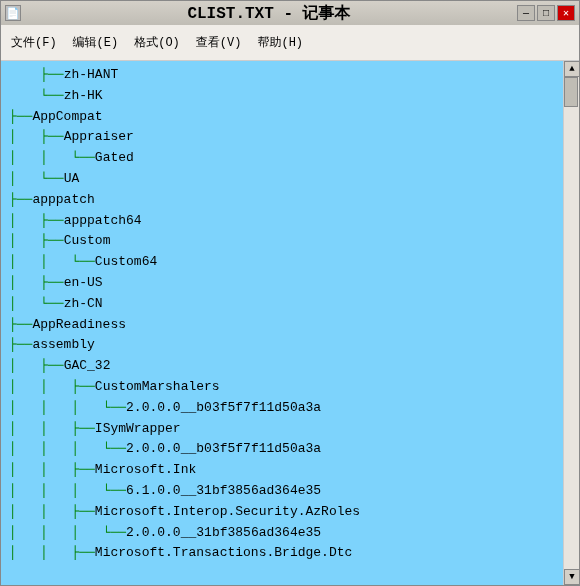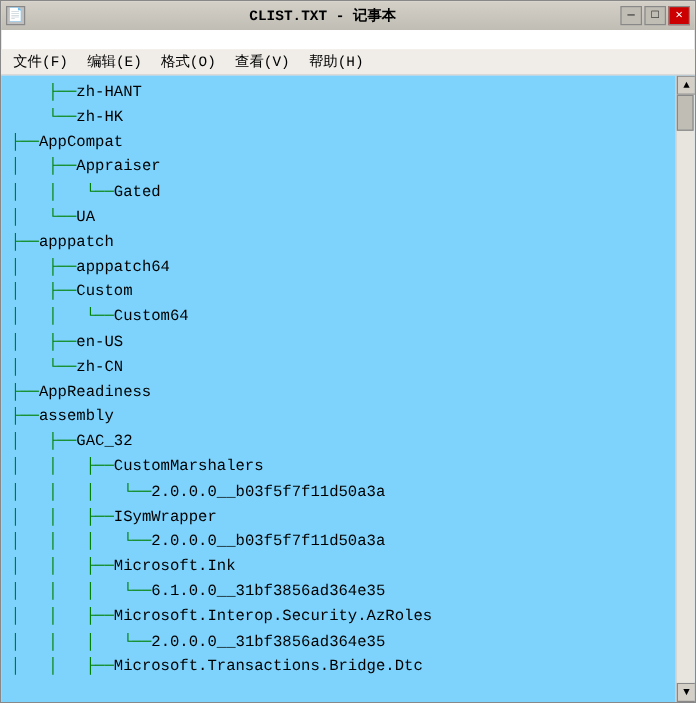--- a/index.html
+++ b/index.html
@@ -33,21 +33,21 @@
       background: #c0c0c0;
       border: 1px solid #888;
       display: flex;
       align-items: center;
       justify-content: center;
       font-size: 10px;
     }
     .title-bar-text {
       flex: 1;
       text-align: center;
-      font-size: 12px;
+      font-size: 16px;
       font-weight: bold;
       color: #000;
     }
     .title-bar-buttons {
       display: flex;
       gap: 2px;
     }
     .title-btn {
       width: 18px;
       height: 16px;
@@ -60,27 +60,26 @@
       cursor: pointer;
       color: #000;
     }
     .title-btn.close {
       background: #cc0000;
       color: #fff;
       font-weight: bold;
     }
     .menu-bar {
       background: #f0ede8;
-      height: 22px;
+      height: 36px;
       display: flex;
       align-items: center;
       padding: 0 4px;
       border-bottom: 1px solid #ccc;
       gap: 4px;
-      margin-top: 16px;
     }
     .menu-item {
       padding: 2px 6px;
       font-size: 12px;
       cursor: pointer;
       color: #000;
     }
     .content-area {
       flex: 1;
       background: #7dd3fc;

